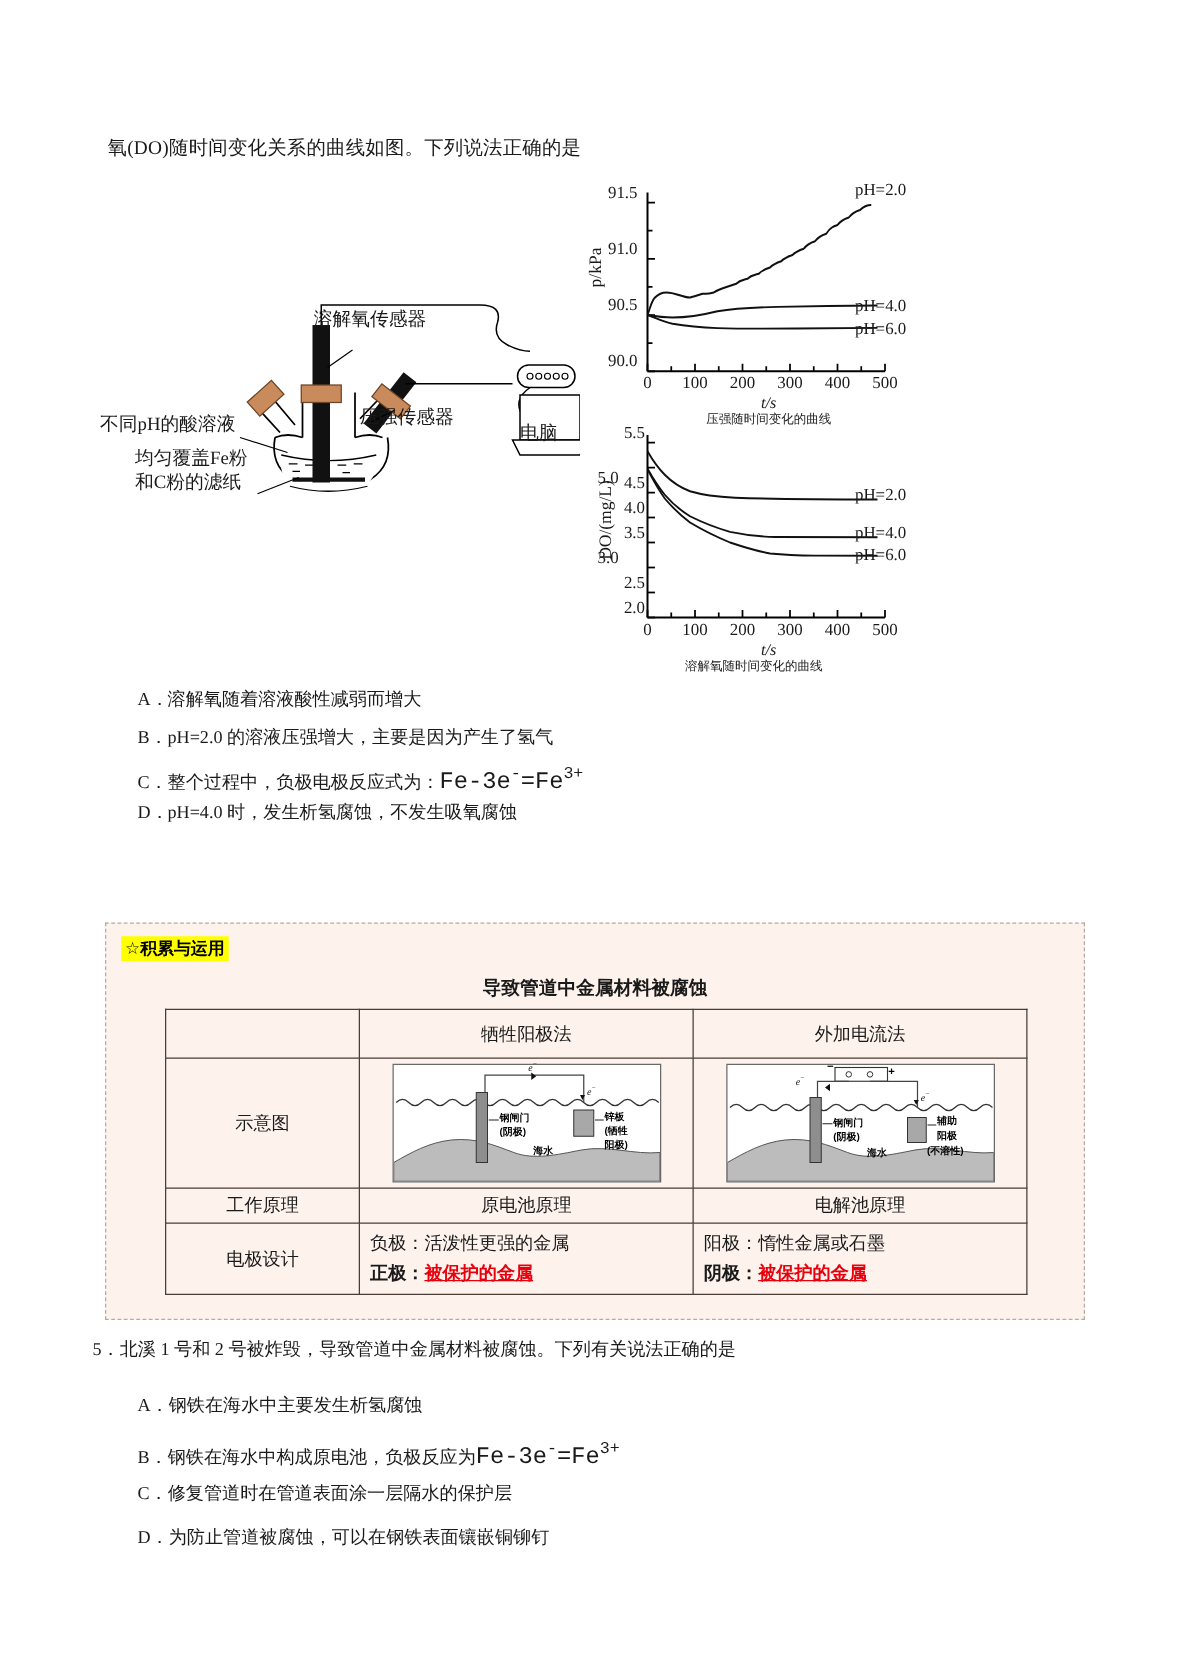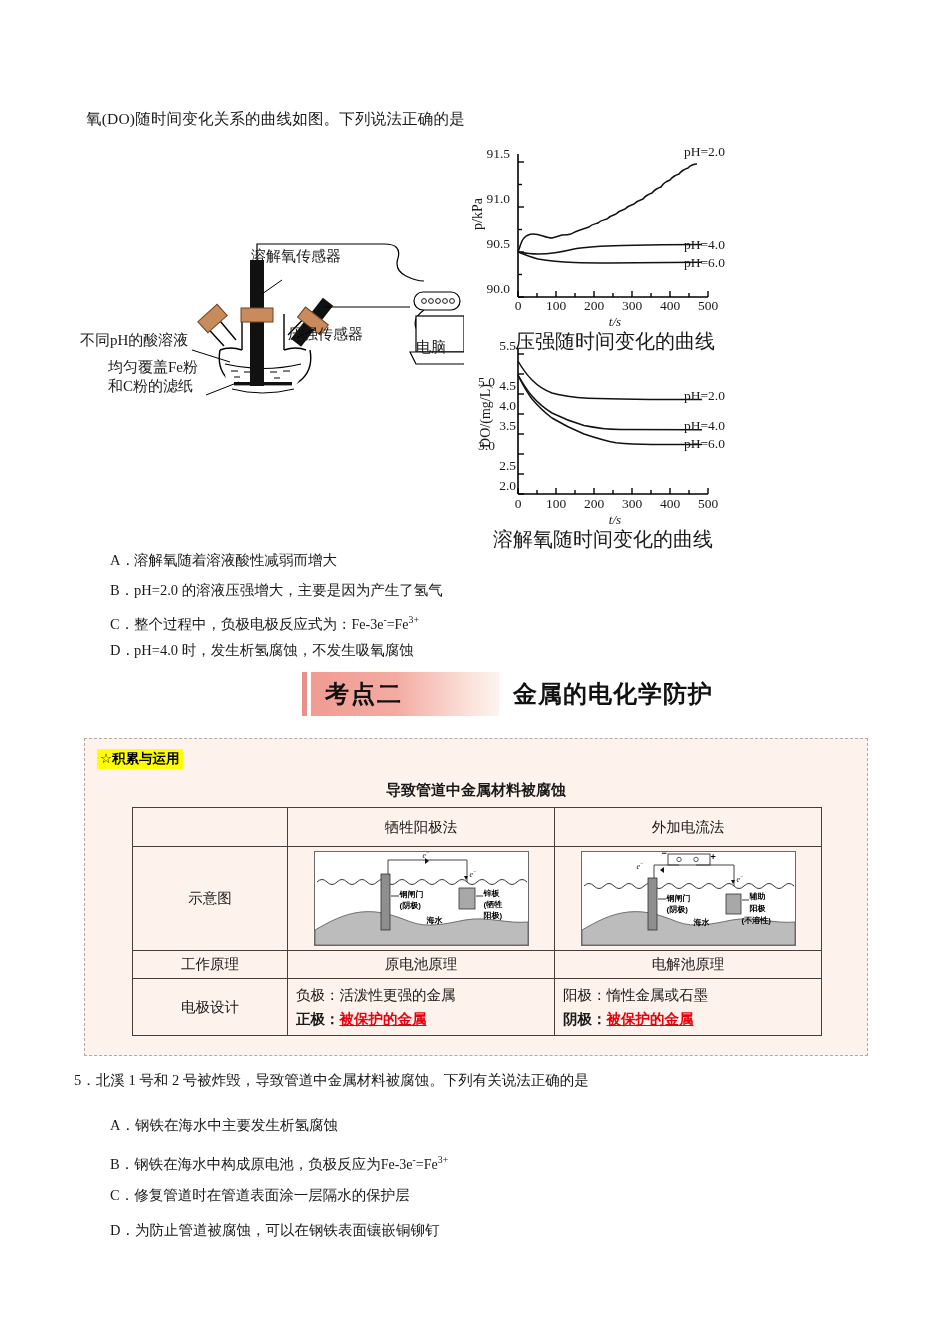--- a/index.html
+++ b/index.html
@@ -28,28 +28,28 @@
   .chart .plot{position:absolute;left:42px;top:8px;}
   .axis-y-title{
     position:absolute;left:-2px;top:50%;
     transform:translateY(-50%) rotate(-90deg);
     transform-origin:center;
     font-size:14px;white-space:nowrap;
   }
   .ytick{position:absolute;right:0;font-size:13.5px;transform:translateY(-50%);white-space:nowrap;}
   .xtick{position:absolute;font-size:13.5px;transform:translateX(-50%);white-space:nowrap;}
   .xaxis-title{position:absolute;font-size:13px;font-style:italic;transform:translateX(-50%);}
-  .chart-caption{position:absolute;font-size:20px;transform:translateX(-50%);white-space:nowrap;}
+  .chart-caption{position:absolute;font-size:10px;transform:translateX(-50%);white-space:nowrap;}
   .series-label{position:absolute;font-size:13.5px;white-space:nowrap;}
 
   
   .opt{position:absolute;font-size:14.5px;line-height:20px;white-space:nowrap;}
   .opt .tag{display:inline-block;width:24px;}
   sup{font-size:.7em;vertical-align:super;}
-  .sans{font-family:Liberation Serif, serif;font-size:14px;}
+  .sans{font-family:Liberation Mono, monospace;font-size:19px;}
 
   
   .sec-header{position:absolute;left:302px;top:672px;height:44px;display:flex;align-items:center;}
   .sec-bar{width:5px;height:44px;background:#e8918a;margin-right:4px;}
   .sec-band{
     height:44px;min-width:160px;padding:0 14px;
     display:flex;align-items:center;
     background:linear-gradient(90deg,#f09c93 0%,#f3aba2 45%,#fbe3db 85%,#fdf3ee 100%);
     font-family:"Liberation Sans","DejaVu Sans",sans-serif;
     font-weight:bold;font-size:24px;letter-spacing:2px;color:#111;
@@ -319,25 +319,20 @@
   <div class="opt" style="left:110px;top:580px;">
     <span class="tag">B．</span><span>pH=2.0 的溶液压强增大，主要是因为产生了氢气</span>
   </div>
   <div class="opt" style="left:110px;top:610px;">
     <span class="tag">C．</span><span>整个过程中，负极电极反应式为：</span><span class="sans"><span>Fe-3e</span><sup>-</sup><span>=Fe</span><sup>3+</sup></span>
   </div>
   <div class="opt" style="left:110px;top:640px;">
     <span class="tag">D．</span><span>pH=4.0 时，发生析氢腐蚀，不发生吸氧腐蚀</span>
   </div>
 
-  <div class="sec-header">
-    <div class="sec-bar"></div>
-    <div class="sec-band">考点二</div>
-    <div class="sec-title">金属的电化学防护</div>
-  </div>
 
   <div class="acc-box">
     <div class="acc-tag">☆积累与运用</div>
     <div class="tbl-title">导致管道中金属材料被腐蚀</div>
 
     <table class="cmp">
       <tbody>
           <tr>
         <td class="lbl hcell"></td>
         <td class="hcell">牺牲阳极法</td>

